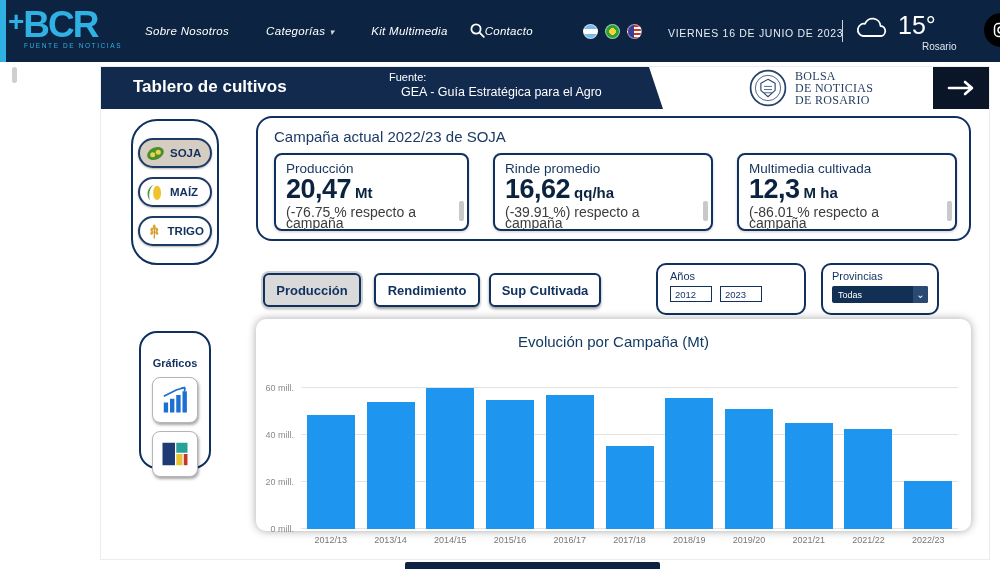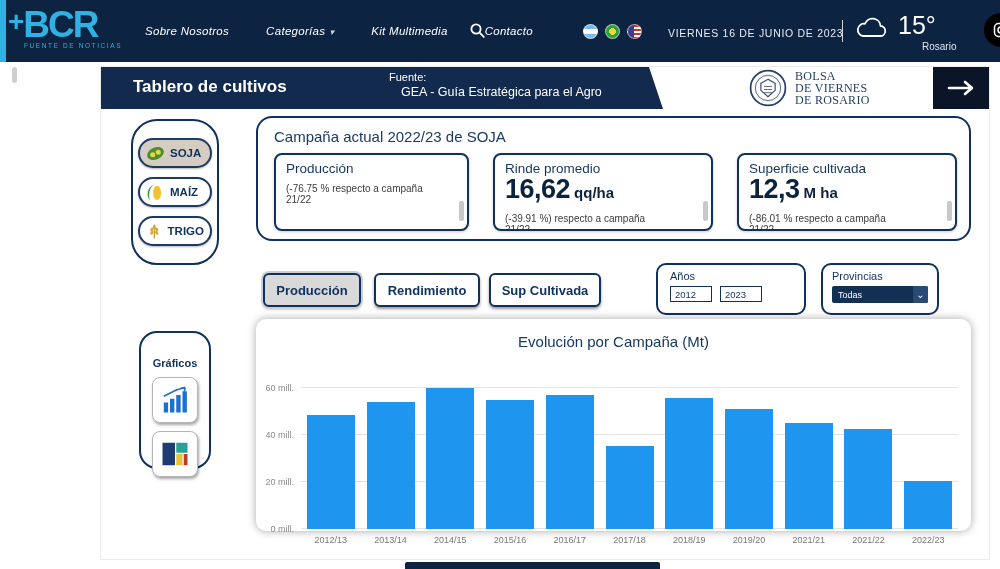--- a/index.html
+++ b/index.html
@@ -74,21 +74,21 @@
                border-radius:16px; background:#fff; padding:10px 12px 0 16px; }
   .kpi-title { font-size:15px; color:#1c3a66; }
   .kpi-cards { display:flex; gap:24px; margin-top:8px; }
   .kpi-card { flex:1; border:2px solid #10305e; border-radius:8px; height:78px; padding:6px 10px;
               position:relative; overflow:hidden; background:#fff; box-shadow:0 1px 3px rgba(0,0,0,.2); }
   .kpi-card:first-child { flex:0 0 195px; }
   .kpi-card-title { font-size:13.5px; color:#15355f; }
   .kpi-value-row { line-height:26px; color:#0c2340; }
   .kpi-value { font-size:27px; font-weight:bold; letter-spacing:-.5px; }
   .kpi-unit { font-size:15px; font-weight:bold; margin-left:4px; }
-  .kpi-delta { font-size:10px; color:#3c3c3c; line-height:11px; margin-top:7px; width:calc(100% - 8px); }
+  .kpi-delta { font-size:14px; color:#3c3c3c; line-height:11px; margin-top:1px; width:calc(100% - 8px); }
   .kpi-scrollbar { position:absolute; right:3px; bottom:8px; width:5px; height:20px; background:#c9c9c9; border-radius:2px; cursor:pointer; }
 
   
   .metric-btn { position:absolute; top:206px; height:34px; border:2px solid #10305e; border-radius:6px;
                 background:#fff; color:#10305e; font-weight:bold; font-size:13px; display:flex;
                 align-items:center; justify-content:center; cursor:pointer; box-shadow:0 2px 3px rgba(0,0,0,.4); }
   .metric-btn.selected { background:#d9d9d9; box-shadow:0 0 0 2px #cfcfcf, 0 2px 3px rgba(0,0,0,.35); }
   .mb0 { left:162px; width:98px; }
   .mb1 { left:273px; width:106px; }
   .mb2 { left:388px; width:112px; }
@@ -187,21 +187,21 @@
     </div>
     <div class="dh-brand">
       <svg width="38" height="38" viewBox="0 0 48 48">
         <circle cx="24" cy="24" r="22" fill="#fff" stroke="#27406b" stroke-width="2.2"></circle>
         <circle cx="24" cy="24" r="16" fill="none" stroke="#27406b" stroke-width="1"></circle>
         <path d="M24 13 l9 5 v9 l-9 8 -9-8 v-9 z" fill="none" stroke="#27406b" stroke-width="1.4"></path>
         <path d="M19 22 h10 M19 26 h10 M19 30 h10" stroke="#27406b" stroke-width="1"></path>
       </svg>
       <div class="brand-text">
         <div>BOLSA</div>
-        <div>DE VIERNES</div>
+        <div>DE NOTICIAS</div>
         <div>DE ROSARIO</div>
       </div>
     </div>
     <div class="dh-arrow">
       <svg width="28" height="16" viewBox="0 0 28 16" fill="none" stroke="#fff" stroke-width="2.6" stroke-linecap="round" stroke-linejoin="round">
         <path d="M2 8 h22 M18 2 l7 6 -7 6"></path>
       </svg>
     </div>
   </div>
 
@@ -255,33 +255,34 @@
       </svg>
     </div>
   </div>
 
   <div class="kpi-panel">
     <div class="kpi-title">Campaña actual 2022/23 de SOJA</div>
     <div class="kpi-cards">
 
       <div class="kpi-card">
         <div class="kpi-card-title">Producción</div>
+        <div class="kpi-value-row"><span class="kpi-value">20,47</span><span class="kpi-unit">Mt</span></div>
         <div class="kpi-delta"><span>(-76.75 % respecto a campaña</span><br><span>21/22</span></div>
         <div class="kpi-scrollbar"></div>
       </div>
 
       <div class="kpi-card">
         <div class="kpi-card-title">Rinde promedio</div>
         <div class="kpi-value-row"><span class="kpi-value">16,62</span><span class="kpi-unit">qq/ha</span></div>
         <div class="kpi-delta"><span>(-39.91 %) respecto a campaña</span><br><span>21/22</span></div>
         <div class="kpi-scrollbar"></div>
       </div>
 
       <div class="kpi-card">
-        <div class="kpi-card-title">Superficie cultivada</div>
+        <div class="kpi-card-title">Multimedia cultivada</div>
         <div class="kpi-value-row"><span class="kpi-value">12,3</span><span class="kpi-unit">M ha</span></div>
         <div class="kpi-delta"><span>(-86.01 % respecto a campaña</span><br><span>21/22</span></div>
         <div class="kpi-scrollbar"></div>
       </div>
 
     </div>
   </div>
 
   <div class="metric-btn mb0 selected">Producción</div>
   <div class="metric-btn mb2">Sup Cultivada</div>

